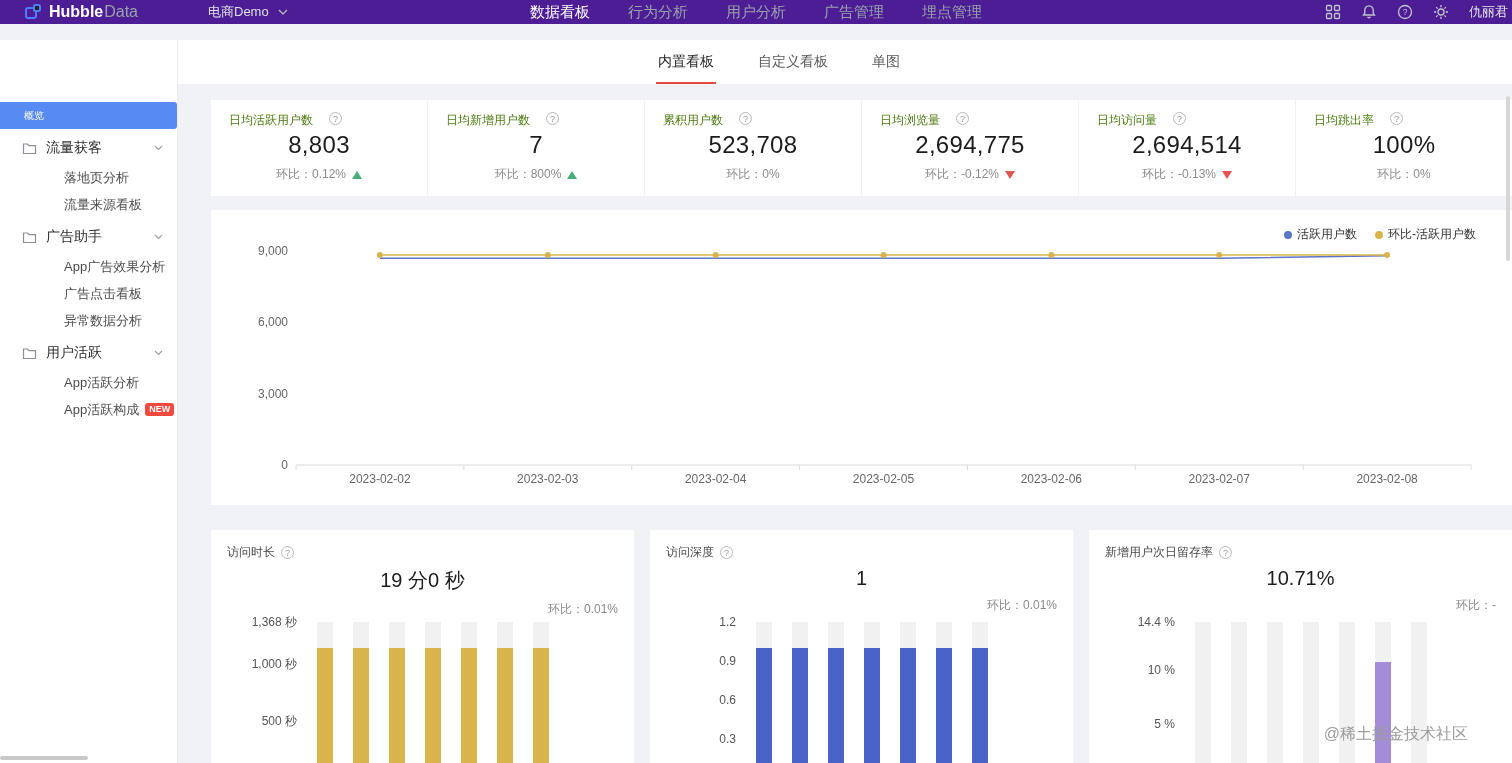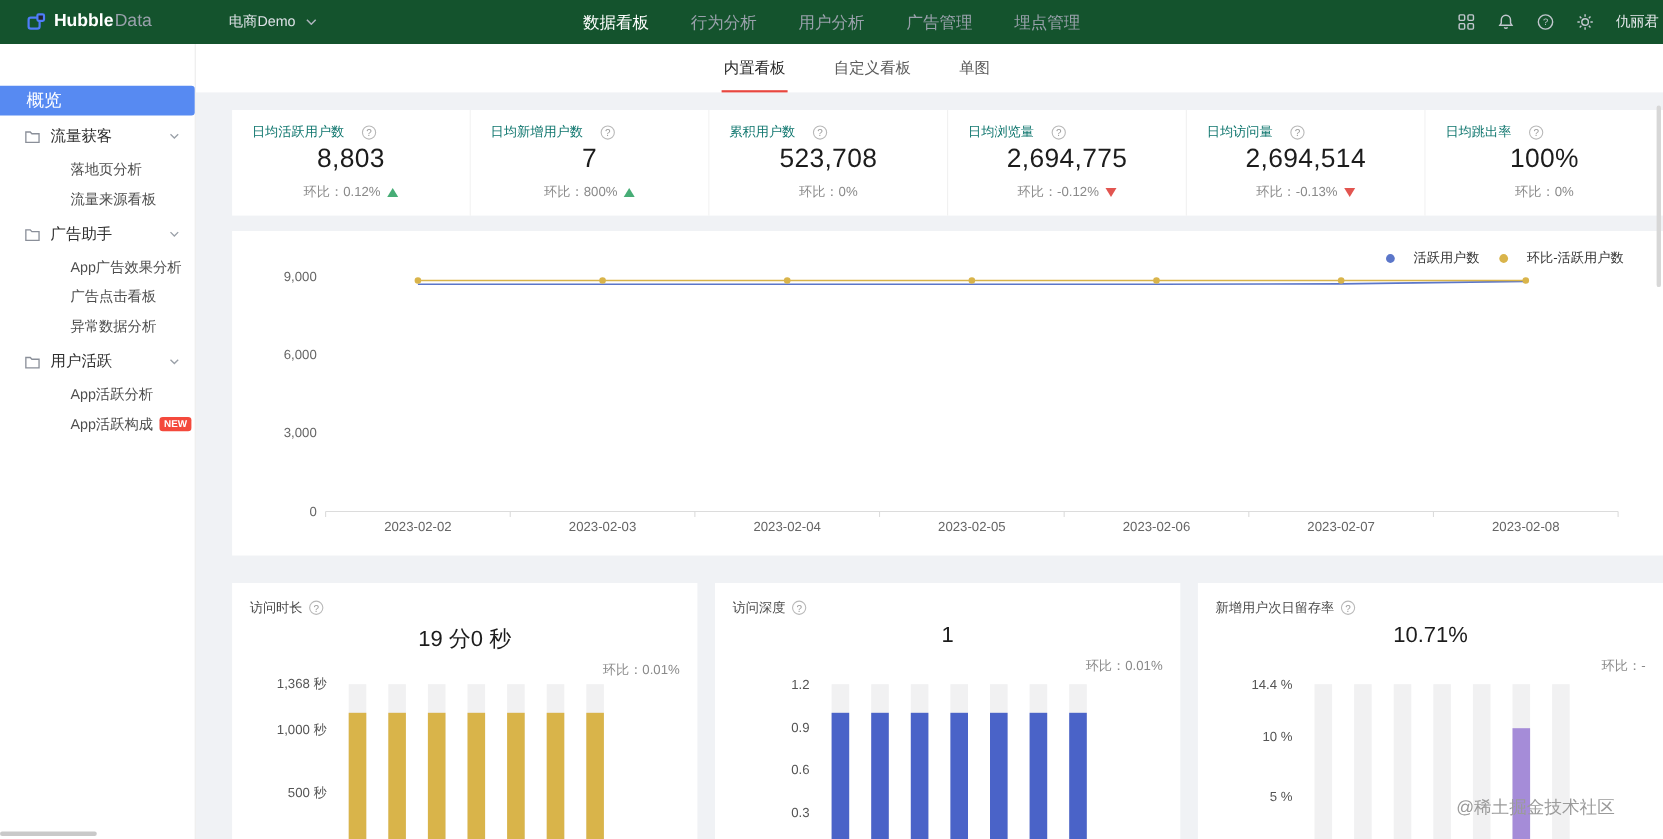--- a/index.html
+++ b/index.html
@@ -1,70 +1,70 @@
 <!DOCTYPE html>
 <html><head>
 <meta charset="utf-8">
 <style>
   * { margin:0; padding:0; box-sizing:border-box; }
   html,body { width:1512px; height:763px; overflow:hidden; }
   body { font-family:"Liberation Sans", sans-serif; background:#f0f2f5; position:relative; }
 
   
-  .navbar { position:absolute; top:0; left:0; right:0; height:40px; background:#14532d; display:flex; align-items:center; z-index:30; }
+  .navbar { position:absolute; top:0; left:0; right:0; height:24px; background:#4c1d95; display:flex; align-items:center; z-index:30; }
   .logo { display:flex; align-items:center; gap:7px; margin-left:24px; cursor:pointer; }
   .logo-bold { color:#ffffff; font-weight:700; font-size:16px; }
   .logo-light { color:#99a1ab; font-size:16px; margin-left:1px; }
   .project { position:absolute; left:208px; display:flex; align-items:center; gap:9px; color:#dde1e6; font-size:13px; cursor:pointer; }
   .nav-items { position:absolute; left:50%; transform:translateX(-50%); display:flex; gap:38px; }
   .nav-item { font-size:15px; color:#99a1ab; cursor:pointer; white-space:nowrap; }
   .nav-item.active { color:#ffffff; font-weight:500; }
   .nav-right { position:absolute; right:4px; display:flex; align-items:center; gap:20px; color:#c2c7ce; }
   .nav-user { font-size:13px; color:#e6e9ed; white-space:nowrap; }
   .nav-icon { display:flex; cursor:pointer; }
 
   
   .sidebar { position:absolute; top:40px; left:0; width:178px; bottom:0; background:#fff; border-right:1px solid #ececec; z-index:20; }
-  .side-overview { margin-top:38px; height:27px; display:flex; align-items:center; padding-left:24px; background:#578af2; color:#fff; font-size:16px; border-radius:0 3px 3px 0; cursor:pointer; }
+  .side-overview { margin-top:62px; height:27px; display:flex; align-items:center; padding-left:24px; background:#578af2; color:#fff; font-size:10px; border-radius:0 3px 3px 0; cursor:pointer; }
   .side-group { height:32px; display:flex; align-items:center; padding:0 14px 0 22px; font-size:14px; color:#2f2f2f; cursor:pointer; margin-top:3px; }
   .side-group .g-label { margin-left:9px; flex:1; }
   .side-child { height:27px; display:flex; align-items:center; padding-left:64px; font-size:13px; color:#4d4d4d; cursor:pointer; }
   .badge-new { background:#f4493c; color:#fff; font-size:9px; line-height:1; padding:2px 4px; border-radius:3px; margin-left:6px; font-weight:700; }
   .h-scrollbar { position:absolute; left:0; bottom:3px; width:88px; height:4px; background:#c9c9c9; border-radius:2px; z-index:40; cursor:pointer; }
   .v-scrollbar { position:absolute; right:2px; top:96px; width:4px; height:165px; background:#d7d7d7; border-radius:2px; z-index:40; cursor:pointer; }
 
   
   .tabbar { position:absolute; top:40px; left:178px; right:0; height:44px; background:#fff; display:flex; align-items:center; justify-content:center; z-index:10; }
   .tabs-inner { display:flex; gap:40px; transform:translateX(-66px); height:100%; }
   .tab { font-size:14px; color:#5a5a5a; display:flex; align-items:center; position:relative; cursor:pointer; padding:0 2px; }
   .tab.active { color:#262626; font-weight:500; }
   .tab.active::after { content:""; position:absolute; bottom:0; left:0; right:0; height:2px; background:#e8473f; }
 
   
   .main { position:absolute; top:86px; left:178px; right:0; bottom:0; overflow:hidden; padding:14px 0 0 33px; }
 
   .kpi-row { display:flex; height:96px; }
   .kpi-card { flex:1; background:#fff; padding:12px 18px; border-right:1px solid #f0f0f0; }
   .kpi-card:last-child { border-right:none; }
-  .kpi-label-row { display:flex; align-items:center; gap:16px; font-size:12px; color:#0f766e; }
+  .kpi-label-row { display:flex; gap:16px; font-size:12px; color:#4d7c0f; }
   .kpi-value { text-align:center; font-size:24px; font-weight:500; color:#1c1c1c; margin-top:2px; letter-spacing:.3px; }
   .kpi-compare { display:flex; justify-content:center; align-items:center; font-size:12px; color:#8a8a8a; margin-top:7px; }
 
   .help { width:13px; height:13px; border:1px solid #b9b9b9; border-radius:50%; color:#9a9a9a; font-size:9px; display:inline-flex; align-items:center; justify-content:center; flex:none; cursor:pointer; }
   .help::after { content:"?"; }
 
   .trend { width:0; height:0; display:inline-block; margin-left:6px; }
   .trend.up   { border-left:5px solid transparent; border-right:5px solid transparent; border-bottom:8px solid #47ad76; }
   .trend.down { border-left:5px solid transparent; border-right:5px solid transparent; border-top:8px solid #e25550; }
 
   .line-card { position:relative; margin-top:14px; height:295px; background:#fff; }
   #line-chart-svg { position:absolute; inset:0; width:100%; height:100%; }
   #line-chart-svg text { font-family:"Liberation Sans", sans-serif; font-size:12px; fill:#666; }
   .legend { position:absolute; top:16px; right:36px; display:flex; gap:18px; align-items:center; font-size:12px; color:#333; z-index:2; }
-  .legend-item { display:flex; align-items:center; cursor:pointer;gap:12px; }
+  .legend-item { display:flex; align-items:center; cursor:pointer; }
   .legend-dot { width:8px; height:8px; border-radius:50%; display:inline-block; margin-right:5px; }
 
   .mini-row { display:flex; gap:16px; margin-top:25px; }
   .mini-card { flex:1; position:relative; height:400px; background:#fff; padding:14px 16px; }
   .mini-title-row { display:flex; gap:6px; align-items:center; font-size:12px; color:#4a4a4a; }
   .mini-headline { text-align:center; font-size:20px; font-weight:500; color:#1c1c1c; margin-top:6px; }
   .mini-compare { text-align:right; font-size:12px; color:#8a8a8a; margin-top:7px; }
   .mini-plot { position:absolute; left:16px; right:16px; top:92px; height:156px; }
   .tick-label { position:absolute; left:0; width:70px; text-align:right; font-size:12px; color:#555; transform:translateY(-50%); }
   .bars { position:absolute; left:90px; top:0; bottom:0; display:flex; gap:20px; }

